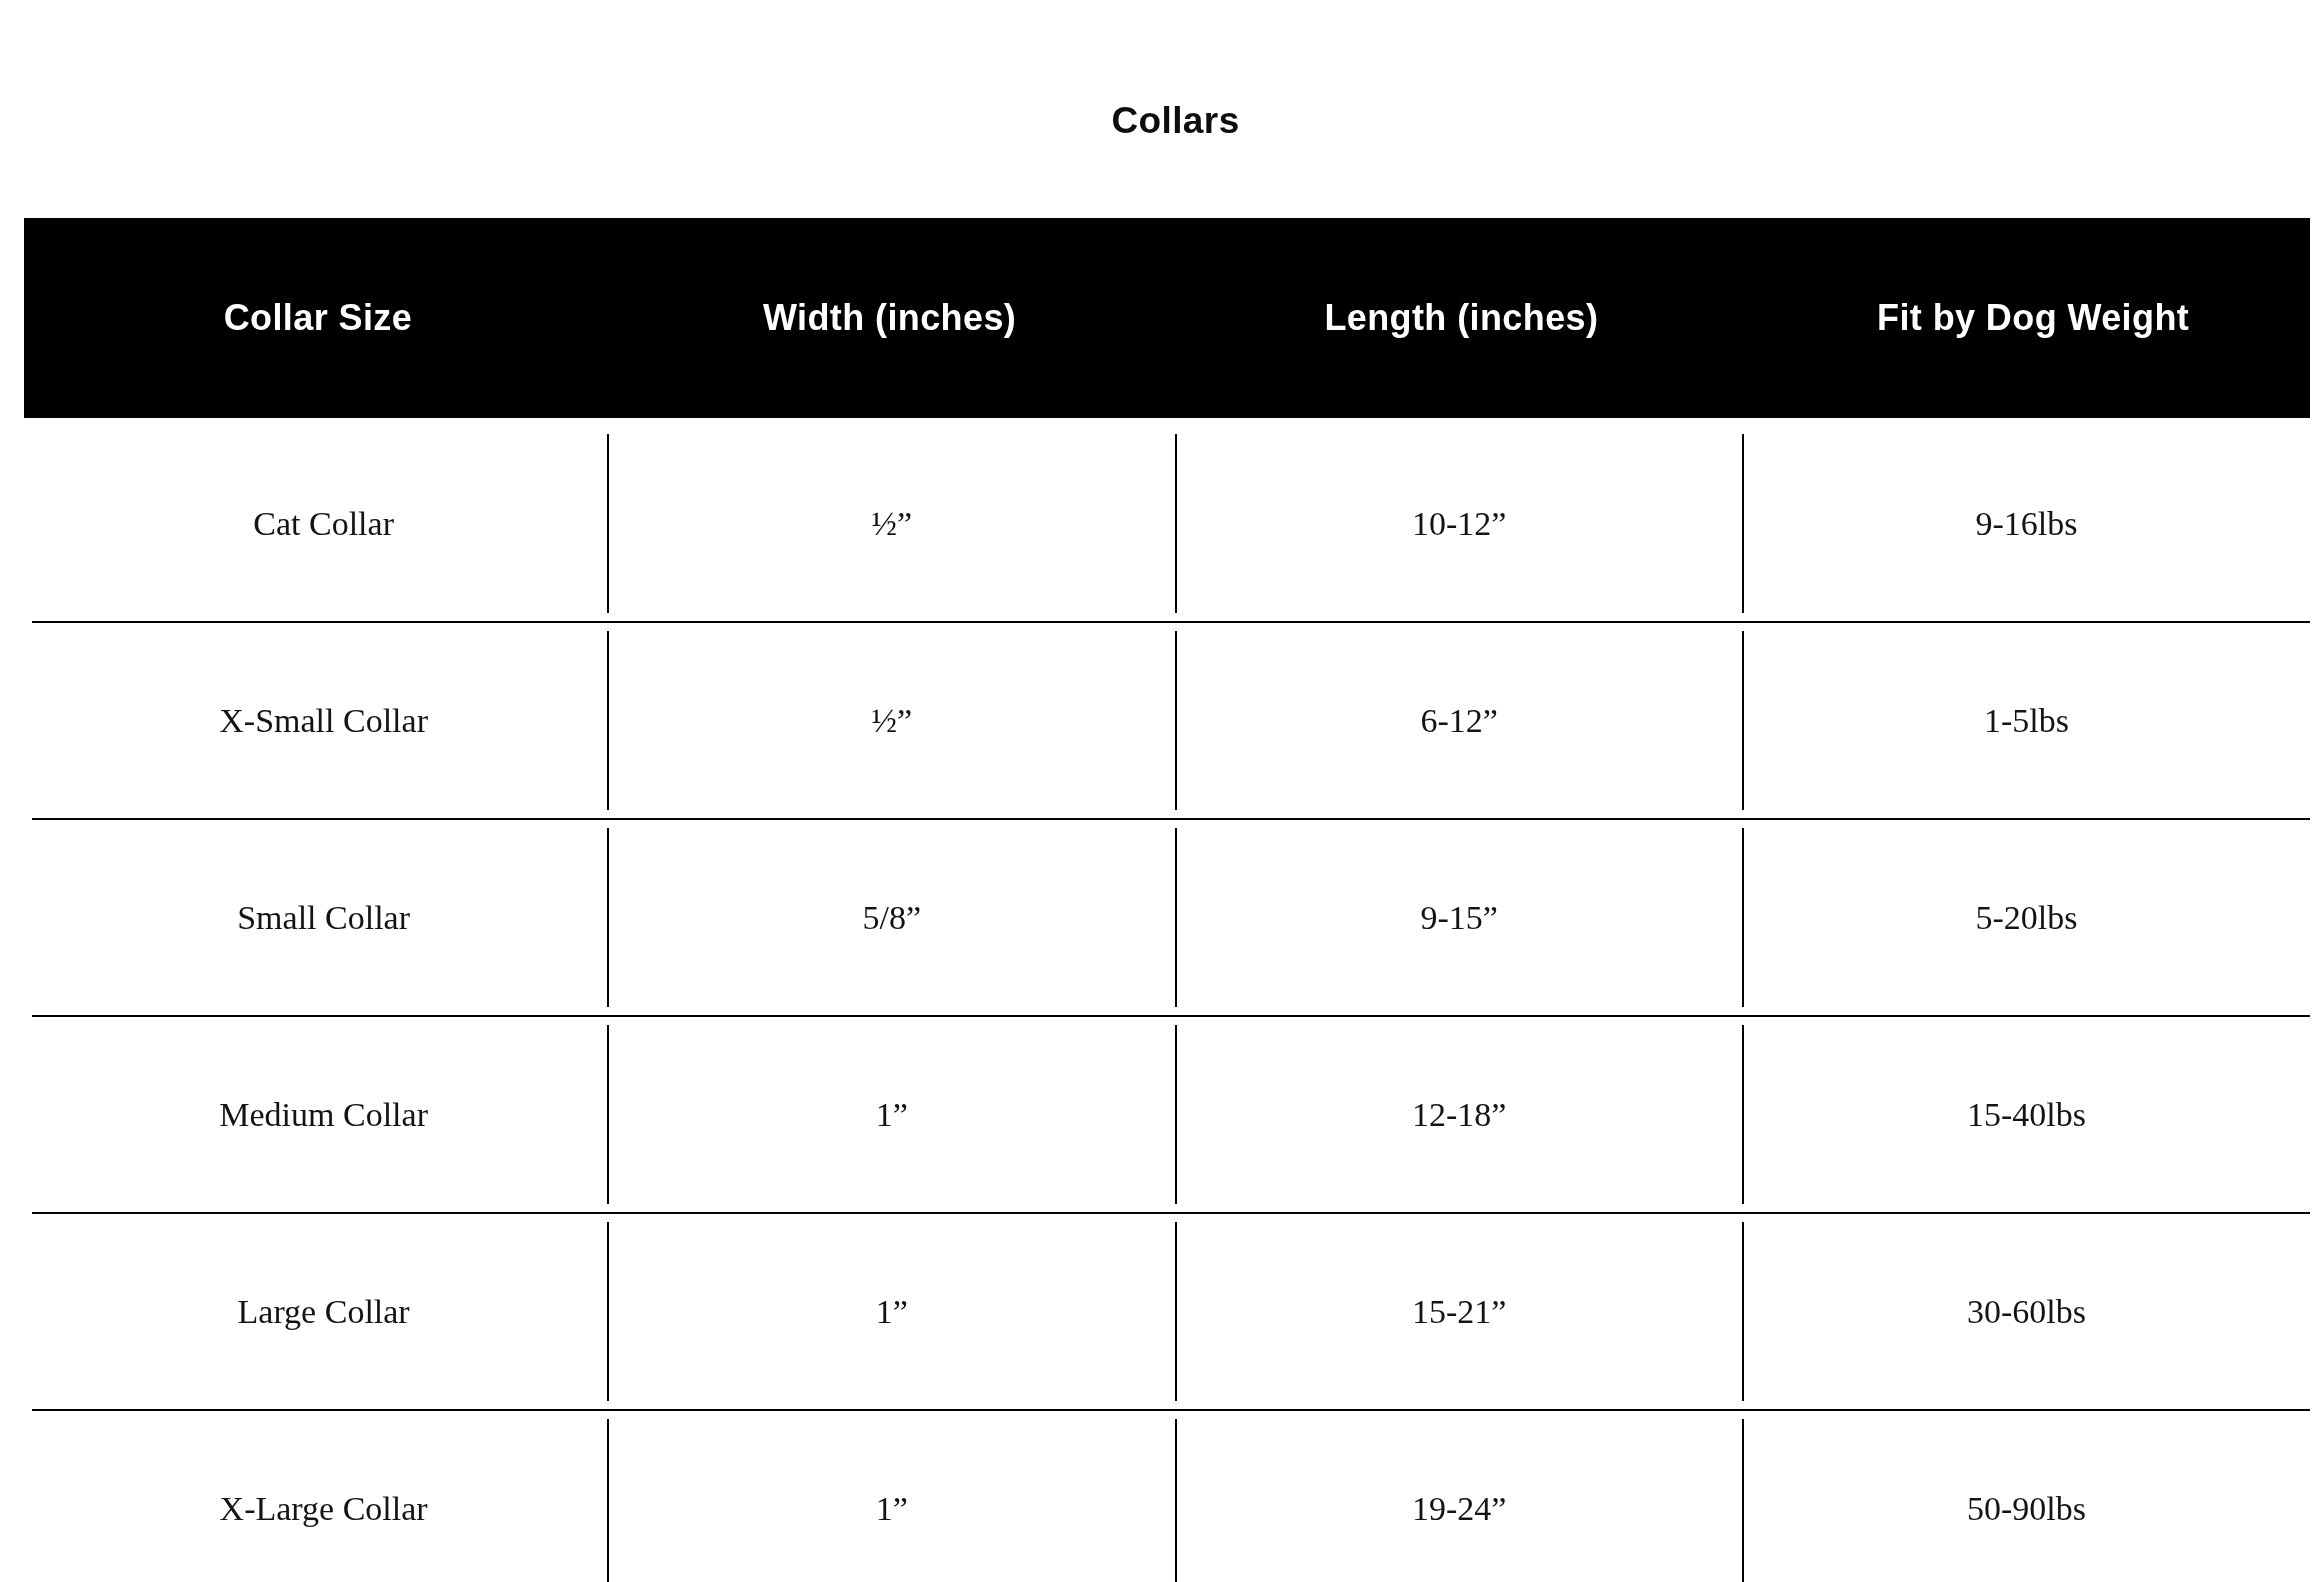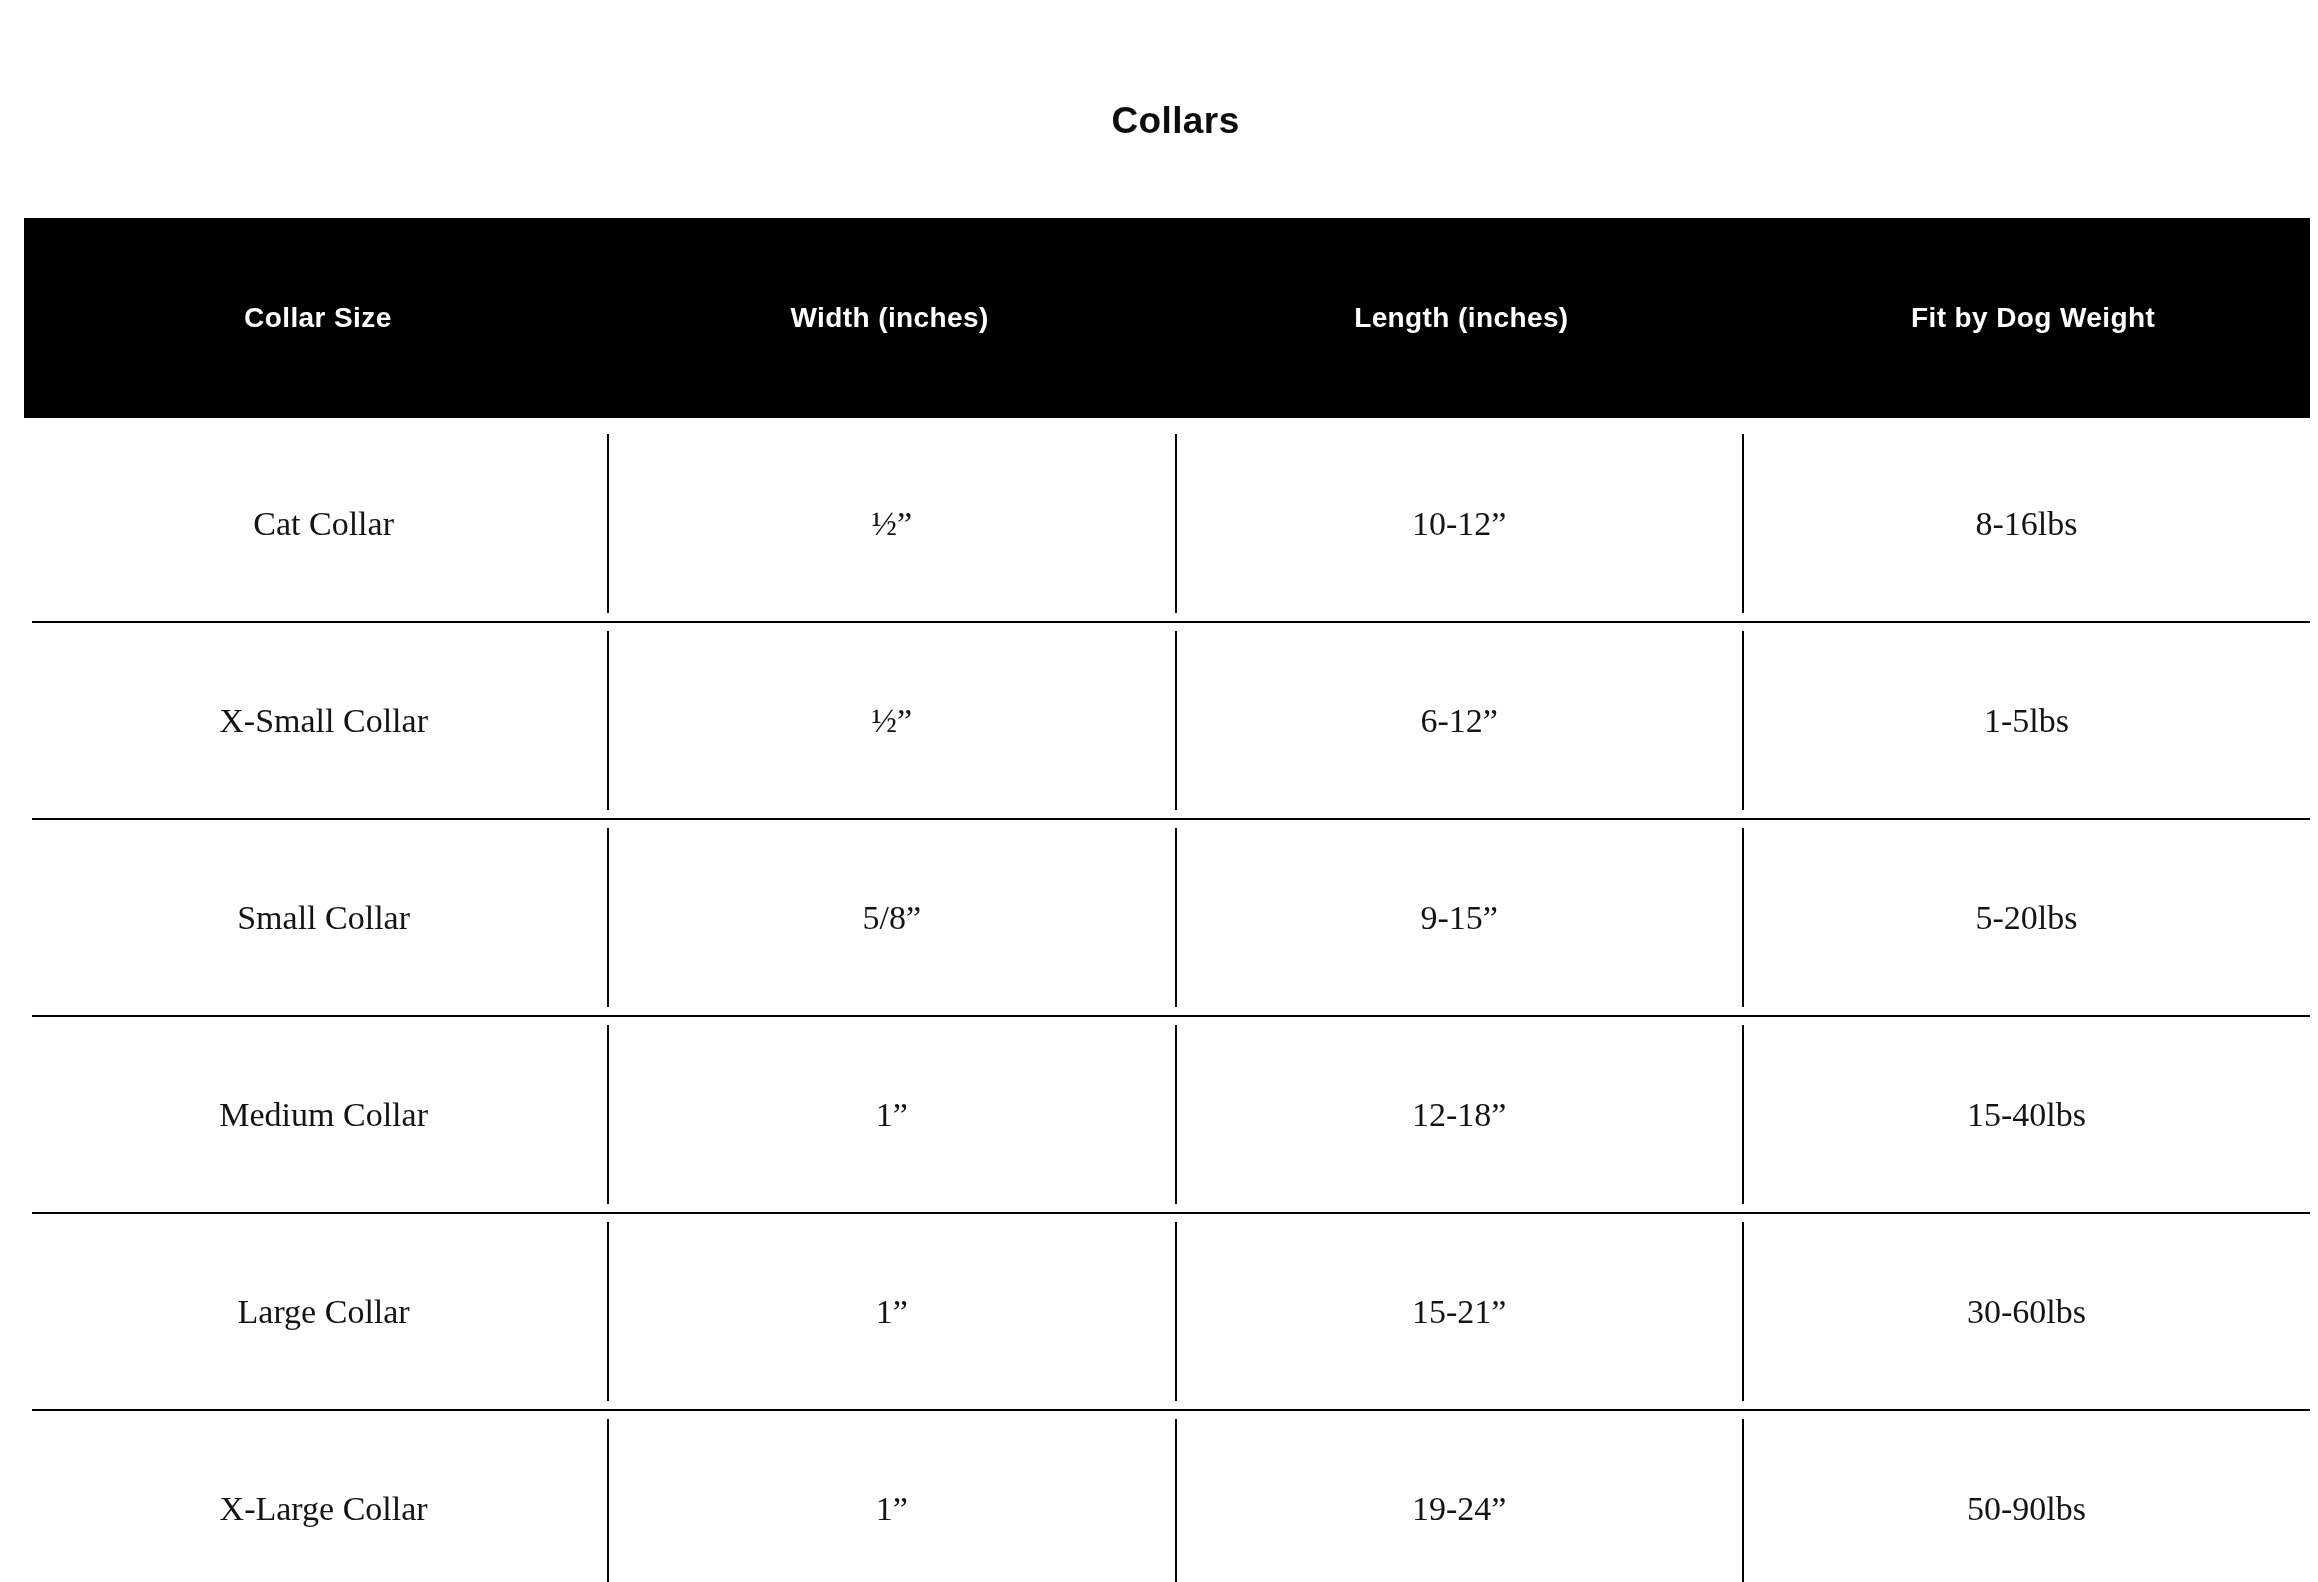--- a/index.html
+++ b/index.html
@@ -30,21 +30,21 @@
     background: #000000;
     display: flex;
   }
   .header-cell {
     flex: 1 1 25%;
     display: flex;
     align-items: center;
     justify-content: center;
     color: #ffffff;
     font-weight: bold;
-    font-size: 28px;
+    font-size: 36px;
     letter-spacing: 0.4px;
   }
   .table-body {
     display: flex;
     flex-direction: column;
     border-right: 2.7px solid #000000;
     width: 100%;
   }
   .table-row {
     height: 197px;
@@ -80,21 +80,21 @@
     <div class="header-cell">Length (inches)</div>
     <div class="header-cell">Fit by Dog Weight</div>
   </div>
 
   <div class="table-body">
 
     <div class="table-row">
       <div class="cell">Cat Collar</div>
       <div class="cell">½”</div>
       <div class="cell">10-12”</div>
-      <div class="cell">8-16lbs</div>
+      <div class="cell">9-16lbs</div>
     </div>
 
     <div class="table-row">
       <div class="cell">X-Small Collar</div>
       <div class="cell">½”</div>
       <div class="cell">6-12”</div>
       <div class="cell">1-5lbs</div>
     </div>
 
     <div class="table-row">

